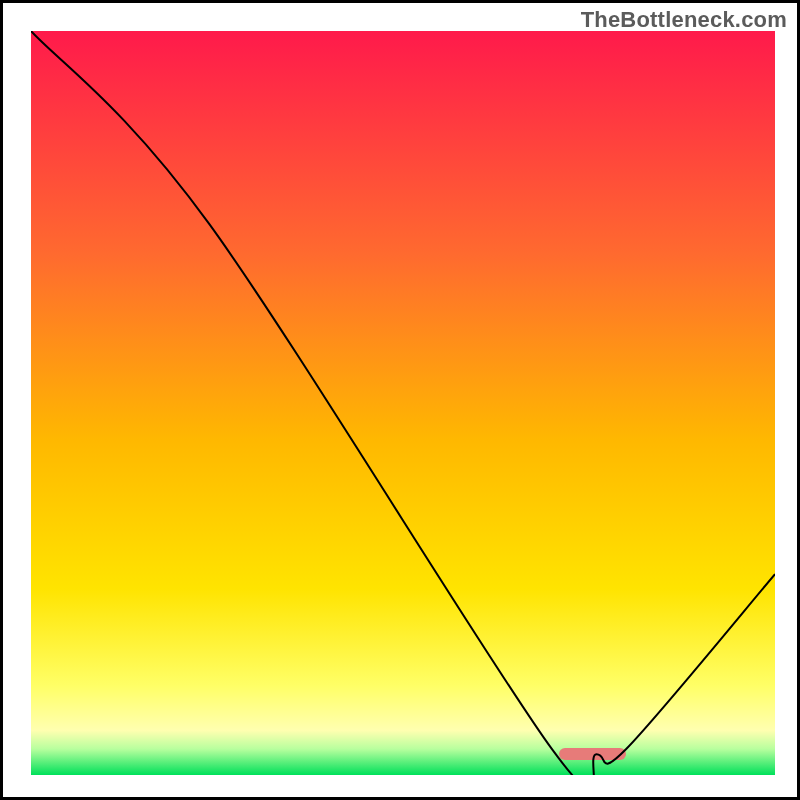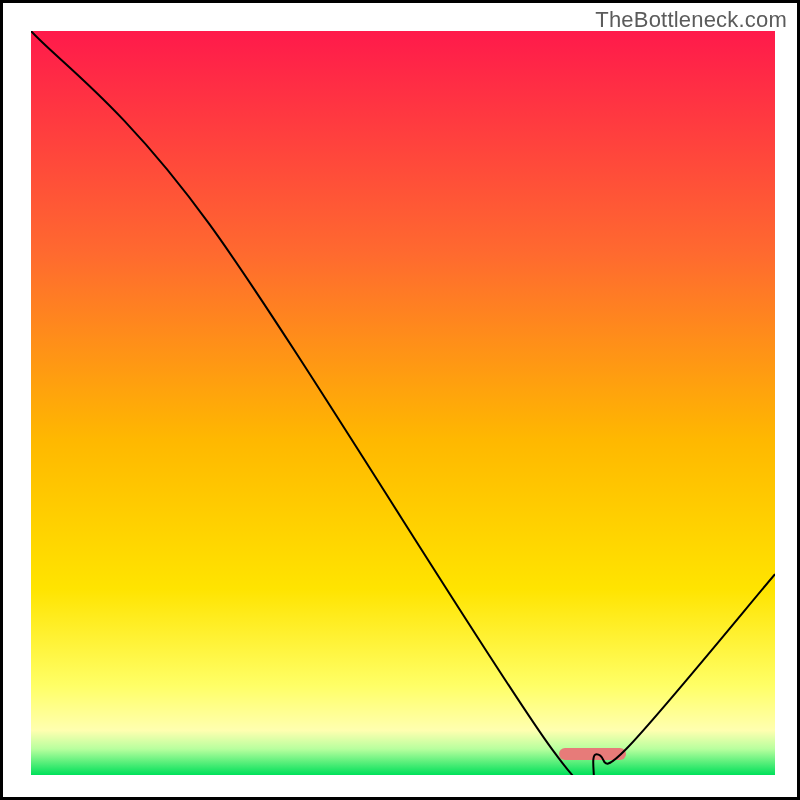--- a/index.html
+++ b/index.html
@@ -42,21 +42,21 @@
     top: 0;
     width: 100%;
     height: 100%;
     pointer-events: none;
   }
   .watermark {
     position: absolute;
     top: 4px;
     right: 10px;
     font-size: 22px;
-    font-weight: 400;
+    font-weight: 700;
     color: #5b5b5b;
     letter-spacing: 0.2px;
   }
   .marker {
     position: absolute;
     border-radius: 6px;
   }
 </style>
 </head>
 <body>

